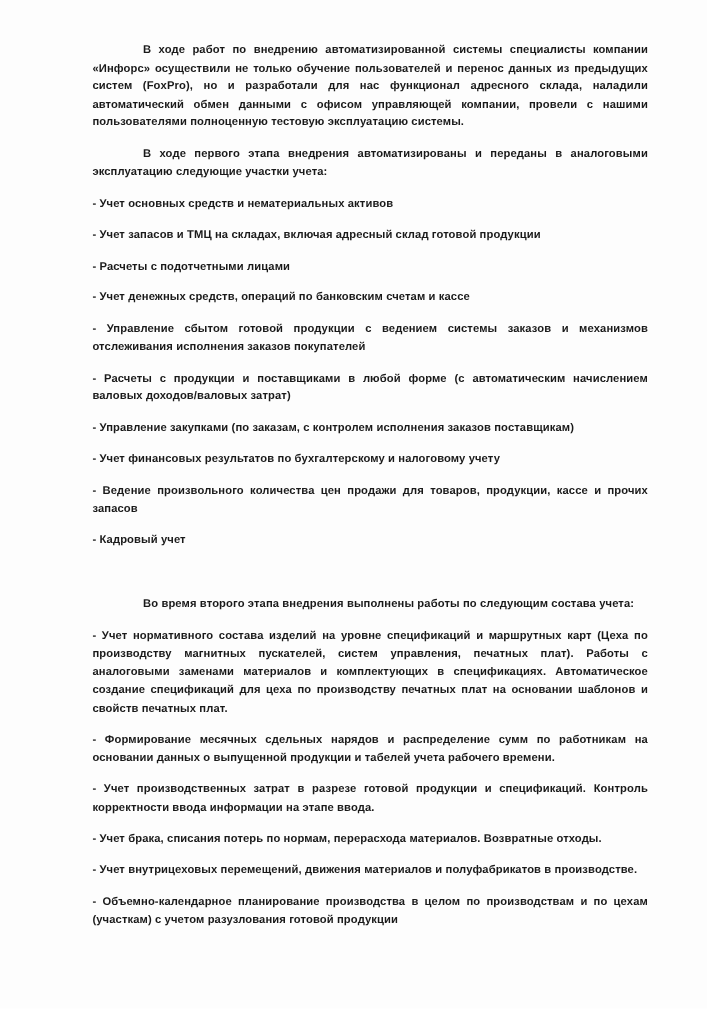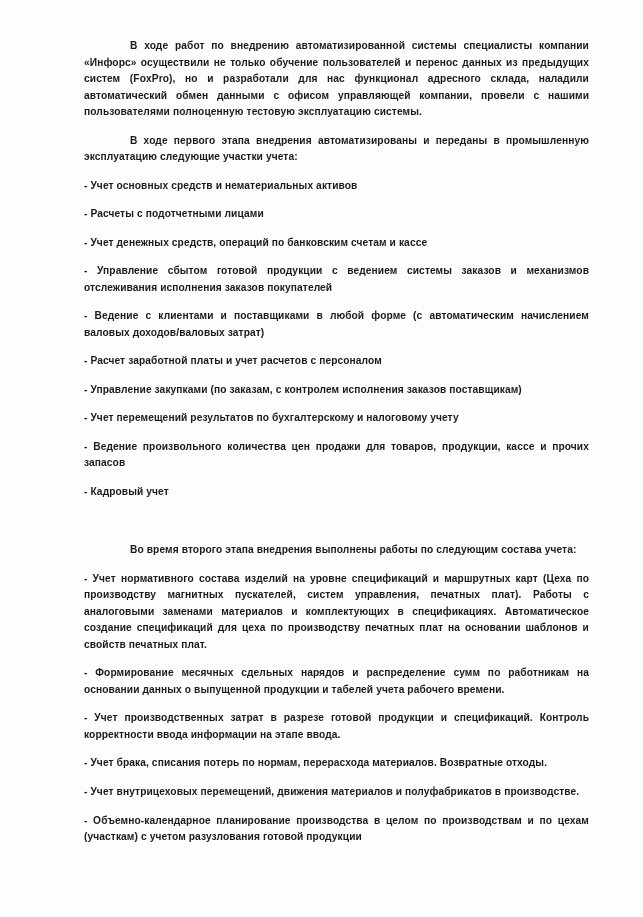--- a/index.html
+++ b/index.html
@@ -46,29 +46,29 @@
   }
 </style>
 </head>
 <body>
 
 <div class="page">
   <div class="doc-body">
 
     <div>
       <p class="para indent">В ходе работ по внедрению автоматизированной системы специалисты компании «Инфорс» осуществили не только обучение пользователей и перенос данных из предыдущих систем (FoxPro), но и разработали для нас функционал адресного склада, наладили автоматический обмен данными с офисом управляющей компании, провели с нашими пользователями полноценную тестовую эксплуатацию системы.</p>
-      <p class="para indent">В ходе первого этапа внедрения автоматизированы и переданы в промышленную эксплуатацию следующие участки учета:</p>
+      <p class="para indent">В ходе первого этапа внедрения автоматизированы и переданы в аналоговыми эксплуатацию следующие участки учета:</p>
       <p class="para item">- Учет основных средств и нематериальных активов</p>
+      <p class="para item">- Учет запасов и ТМЦ на складах, включая адресный склад готовой продукции</p>
       <p class="para item">- Расчеты с подотчетными лицами</p>
       <p class="para item">- Учет денежных средств, операций по банковским счетам и кассе</p>
       <p class="para item">- Управление сбытом готовой продукции с ведением системы заказов и механизмов отслеживания исполнения заказов покупателей</p>
-      <p class="para item">- Ведение с клиентами и поставщиками в любой форме (с автоматическим начислением валовых доходов/валовых затрат)</p>
-      <p class="para item">- Расчет заработной платы и учет расчетов с персоналом</p>
+      <p class="para item">- Расчеты с продукции и поставщиками в любой форме (с автоматическим начислением валовых доходов/валовых затрат)</p>
       <p class="para item">- Управление закупками (по заказам, с контролем исполнения заказов поставщикам)</p>
-      <p class="para item">- Учет перемещений результатов по бухгалтерскому и налоговому учету</p>
+      <p class="para item">- Учет финансовых результатов по бухгалтерскому и налоговому учету</p>
       <p class="para item">- Ведение произвольного количества цен продажи для товаров, продукции, кассе и прочих запасов</p>
       <p class="para item">- Кадровый учет</p>
     </div>
 
     <div class="gap"></div>
 
     <div>
       <p class="para indent">Во время второго этапа внедрения выполнены работы по следующим состава учета:</p>
       <p class="para item">- Учет нормативного состава изделий на уровне спецификаций и маршрутных карт (Цеха по производству магнитных пускателей, систем управления, печатных плат). Работы с аналоговыми заменами материалов и комплектующих в спецификациях. Автоматическое создание спецификаций для цеха по производству печатных плат на основании шаблонов и свойств печатных плат.</p>
       <p class="para item">- Формирование месячных сдельных нарядов и распределение сумм по работникам на основании данных о выпущенной продукции и табелей учета рабочего времени.</p>

